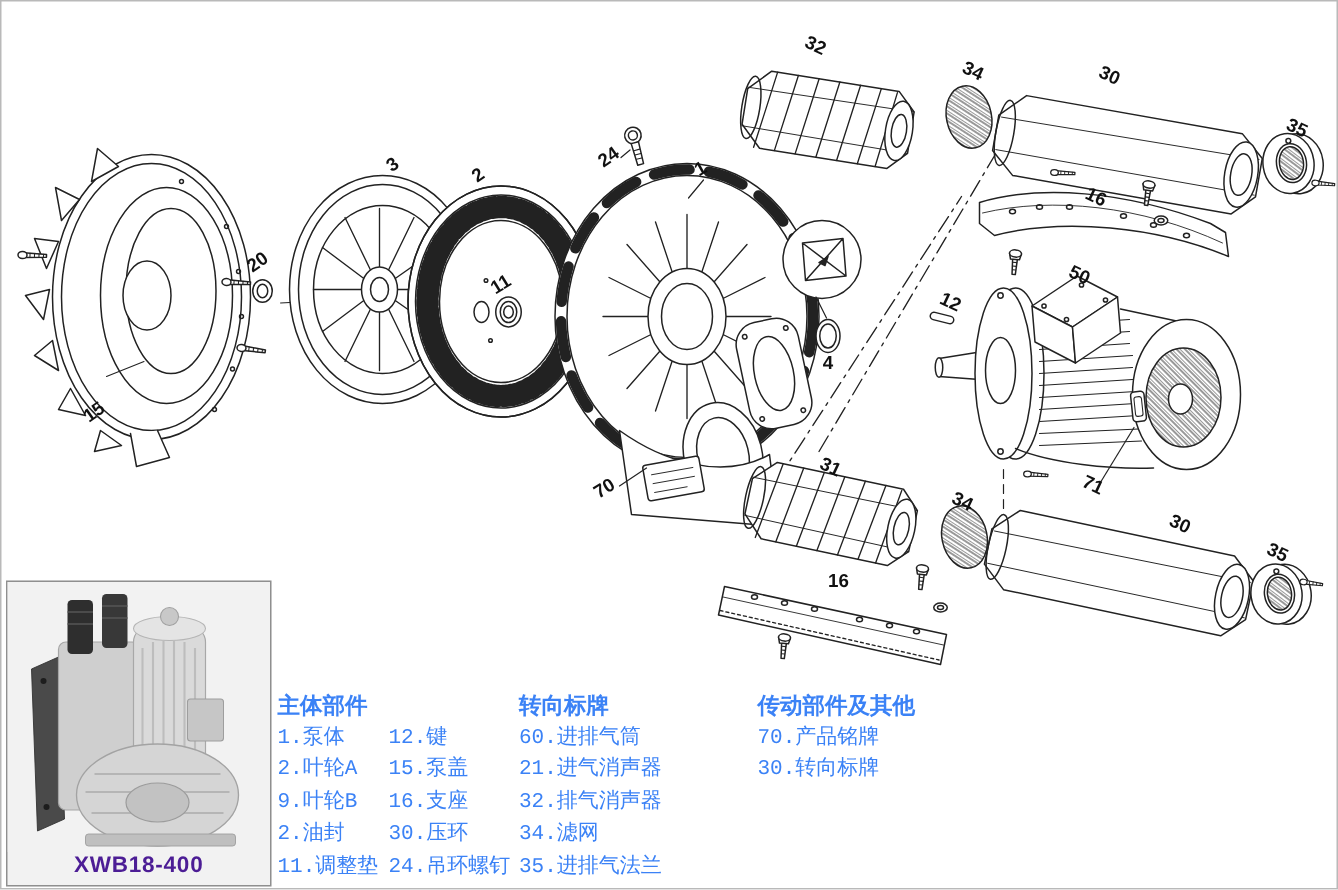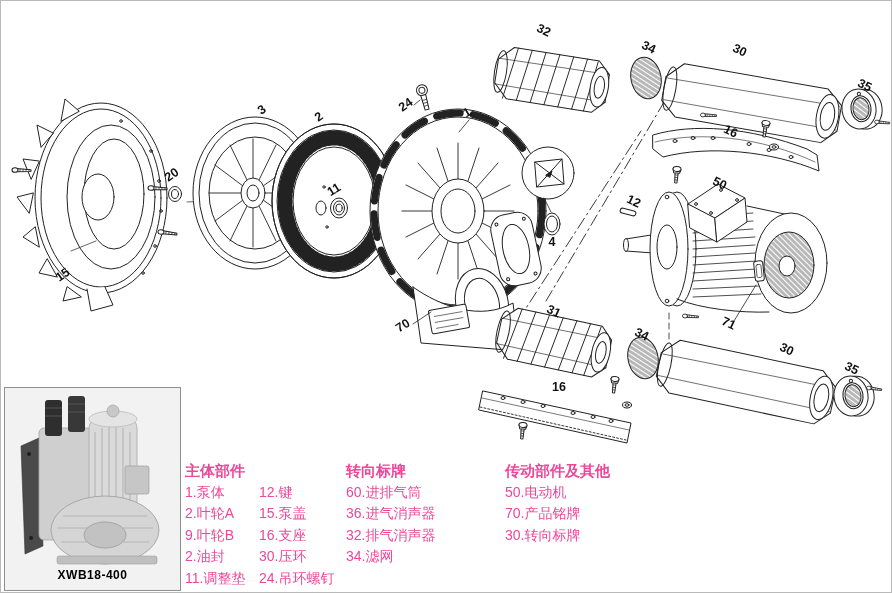--- a/index.html
+++ b/index.html
@@ -3,25 +3,25 @@
 <meta charset="utf-8">
 <style>
   html,body{margin:0;padding:0;background:#e8e8e8;}
   .frame{position:relative;width:892px;height:593px;background:#fff;border:1px solid #b9b9b9;
          box-sizing:border-box;font-family:"Liberation Sans",sans-serif;overflow:hidden;}
   svg.diagram{position:absolute;left:0;top:0;display:block;}
   
   .photo-box{position:absolute;left:3px;top:386px;width:177px;height:204px;border:1px solid #8f8f8f;
              background:#f2f2f2;box-sizing:border-box;display:flex;flex-direction:column;align-items:center;}
   .photo-box svg{display:block;}
-  .photo-label{font-weight:bold;font-size:12px;color:#000000;letter-spacing:.5px;}
+  .photo-label{font-weight:bold;font-size:15px;color:#4c1d95;letter-spacing:.5px;}
   
-  .legend{position:absolute;left:184px;top:458px;display:flex;color:#ec4899;}
+  .legend{position:absolute;left:184px;top:458px;display:flex;color:#3b82f6;}
   .legend .hdr{font-weight:bold;font-size:15px;height:23px;line-height:23px;}
-  .legend ul{list-style:none;margin:0;padding:0;font-size:14px;}
+  .legend ul{list-style:none;margin:0;padding:0;font-size:14px;font-family:Liberation Mono, monospace;}
   .legend li{height:21.4px;line-height:21.4px;white-space:nowrap;}
   .sec1{width:161px;}
   .pair{display:flex;}
   .pair ul:first-child{width:74px;}
   .sec2{width:123px;}
   .sec3{width:160px;margin-left:36px;}
   
   text.callout{font-family:"Liberation Sans",sans-serif;font-size:12.5px;font-weight:bold;fill:#111;text-anchor:middle;}
 </style>
 </head>
@@ -348,28 +348,28 @@
           <li>16.支座</li>
           <li>30.压环</li>
           <li>24.吊环螺钉</li>
         </ul>
       </div>
     </div>
     <div class="sec2">
       <div class="hdr">转向标牌</div>
       <ul>
         <li>60.进排气筒</li>
-        <li>36.进气消声器</li>
+        <li>21.进气消声器</li>
         <li>32.排气消声器</li>
         <li>34.滤网</li>
+        <li>35.进排气法兰</li>
       </ul>
     </div>
     <div class="sec3">
       <div class="hdr">传动部件及其他</div>
       <ul>
-        <li>50.电动机</li>
         <li>70.产品铭牌</li>
         <li>30.转向标牌</li>
       </ul>
     </div>
   </div>
 
 </div>
 
 </body></html>

